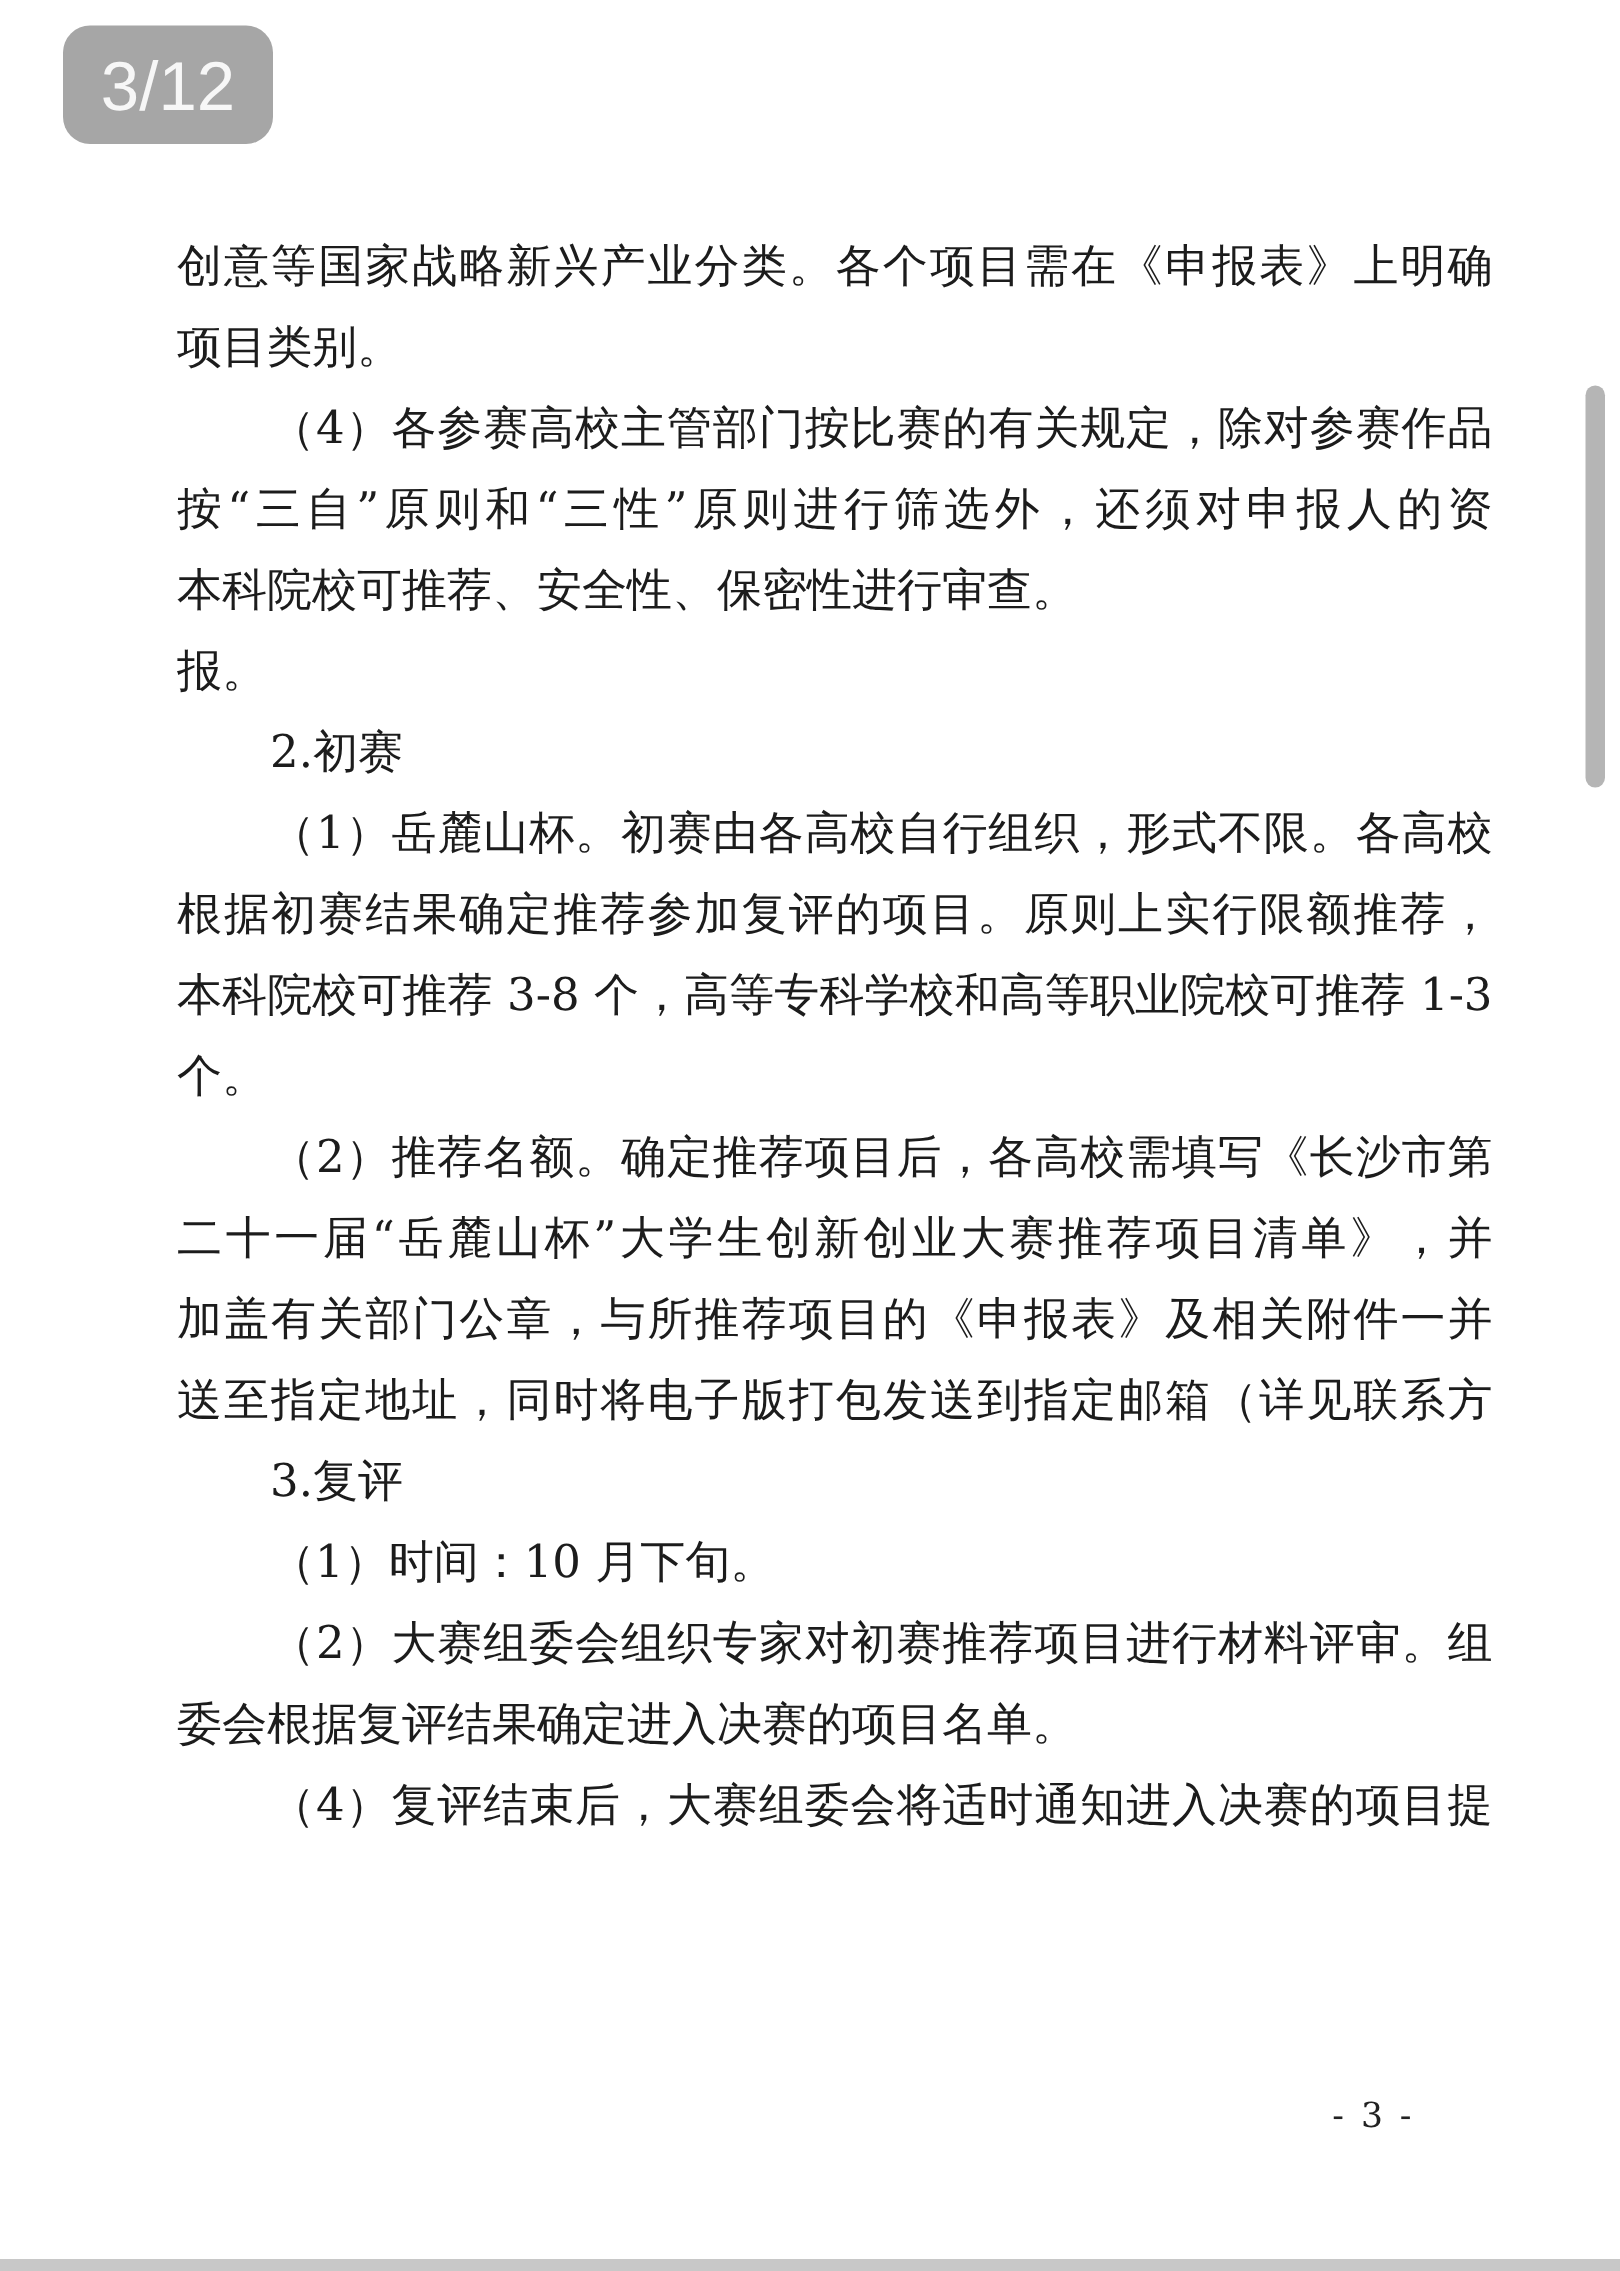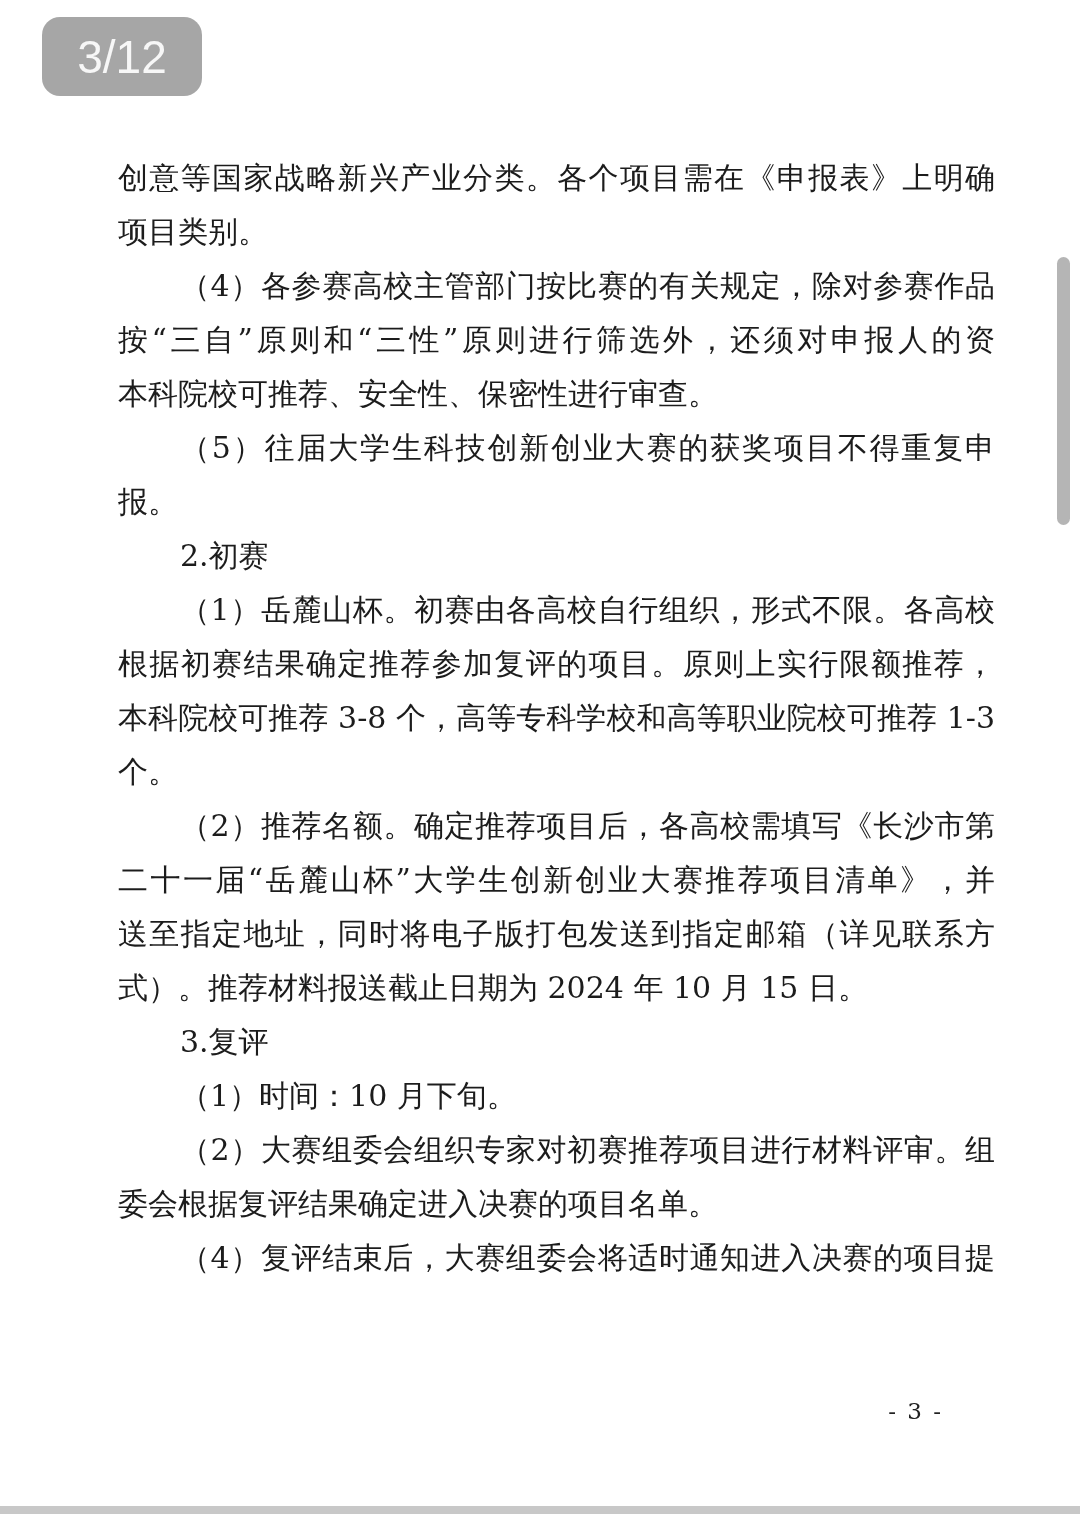--- a/index.html
+++ b/index.html
@@ -43,21 +43,21 @@
     position: absolute;
     top: 1398px; right: 137px;
     font-size: 23px;
     letter-spacing: 2px;
     color: #222222;
   }
   
   .badge {
     position: absolute;
     left: 42px; top: 17px;
-    width: 160px; height: 79px;
+    width: 140px; height: 79px;
     background: #a6a6a6;
     border-radius: 18px;
     display: flex; align-items: center; justify-content: center;
     font-family: "Liberation Sans", sans-serif;
     font-size: 46px;
     color: #f7f7f7;
   }
   
   .scroll-thumb {
     position: absolute;
@@ -79,31 +79,30 @@
 
 <div class="stage">
 
   <div class="doc">
     <div class="doc-body" id="docBody">
         <div class="line fill"><span>创意等国家战略新兴产业分类。各个项目需在《申报表》上明确</span></div>
         <div class="line"><span>项目类别。</span></div>
         <div class="line indent fill"><span>（4）各参赛高校主管部门按比赛的有关规定，除对参赛作品</span></div>
         <div class="line fill"><span>按“三自”原则和“三性”原则进行筛选外，还须对申报人的资</span></div>
         <div class="line"><span>本科院校可推荐、安全性、保密性进行审查。</span></div>
-        <div class="line indent fill"><span>（5）往届大学生科技创新创业大赛的获奖项目不得重复申</span></div>
         <div class="line"><span>报。</span></div>
         <div class="line indent"><span class="b">2.初赛</span></div>
         <div class="line indent fill"><span>（1）</span><span class="b">岳麓山杯。</span><span>初赛由各高校自行组织，形式不限。各高校</span></div>
         <div class="line fill"><span>根据初赛结果确定推荐参加复评的项目。原则上实行限额推荐，</span></div>
         <div class="line fill"><span>本科院校可推荐 3-8 个，高等专科学校和高等职业院校可推荐 1-3</span></div>
         <div class="line"><span>个。</span></div>
         <div class="line indent fill"><span>（2）</span><span class="b">推荐名额。</span><span>确定推荐项目后，各高校需填写《长沙市第</span></div>
         <div class="line fill"><span>二十一届“岳麓山杯”大学生创新创业大赛推荐项目清单》，并</span></div>
+        <div class="line fill"><span>加盖有关部门公章，与所推荐项目的《申报表》及相关附件一并</span></div>
         <div class="line fill"><span>送至指定地址，同时将电子版打包发送到指定邮箱（详见联系方</span></div>
-        <div class="line"><span>式）。推荐材料报送截止日期为 2024 年 10 月 15 日。</span></div>
         <div class="line indent"><span class="b">3.复评</span></div>
         <div class="line indent"><span>（1）时间：10 月下旬。</span></div>
         <div class="line indent fill"><span>（2）大赛组委会组织专家对初赛推荐项目进行材料评审。组</span></div>
         <div class="line"><span>委会根据复评结果确定进入决赛的项目名单。</span></div>
         <div class="line indent fill"><span>（4）复评结束后，大赛组委会将适时通知进入决赛的项目提</span></div>
       </div>
     <div class="footer">- 3 -</div>
   </div>
 
   <div class="badge">

